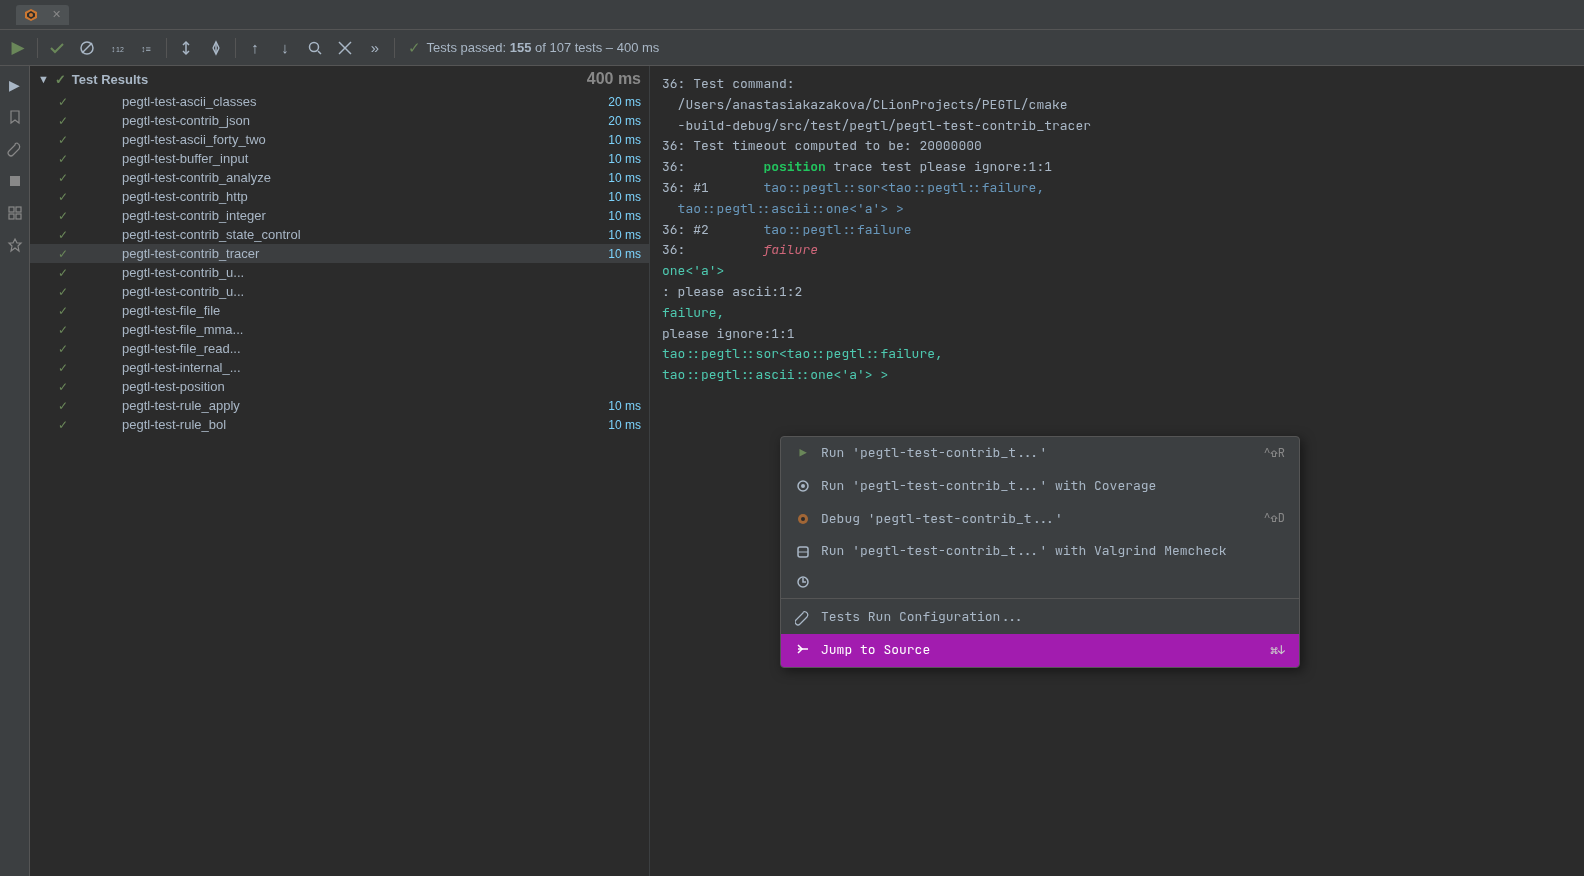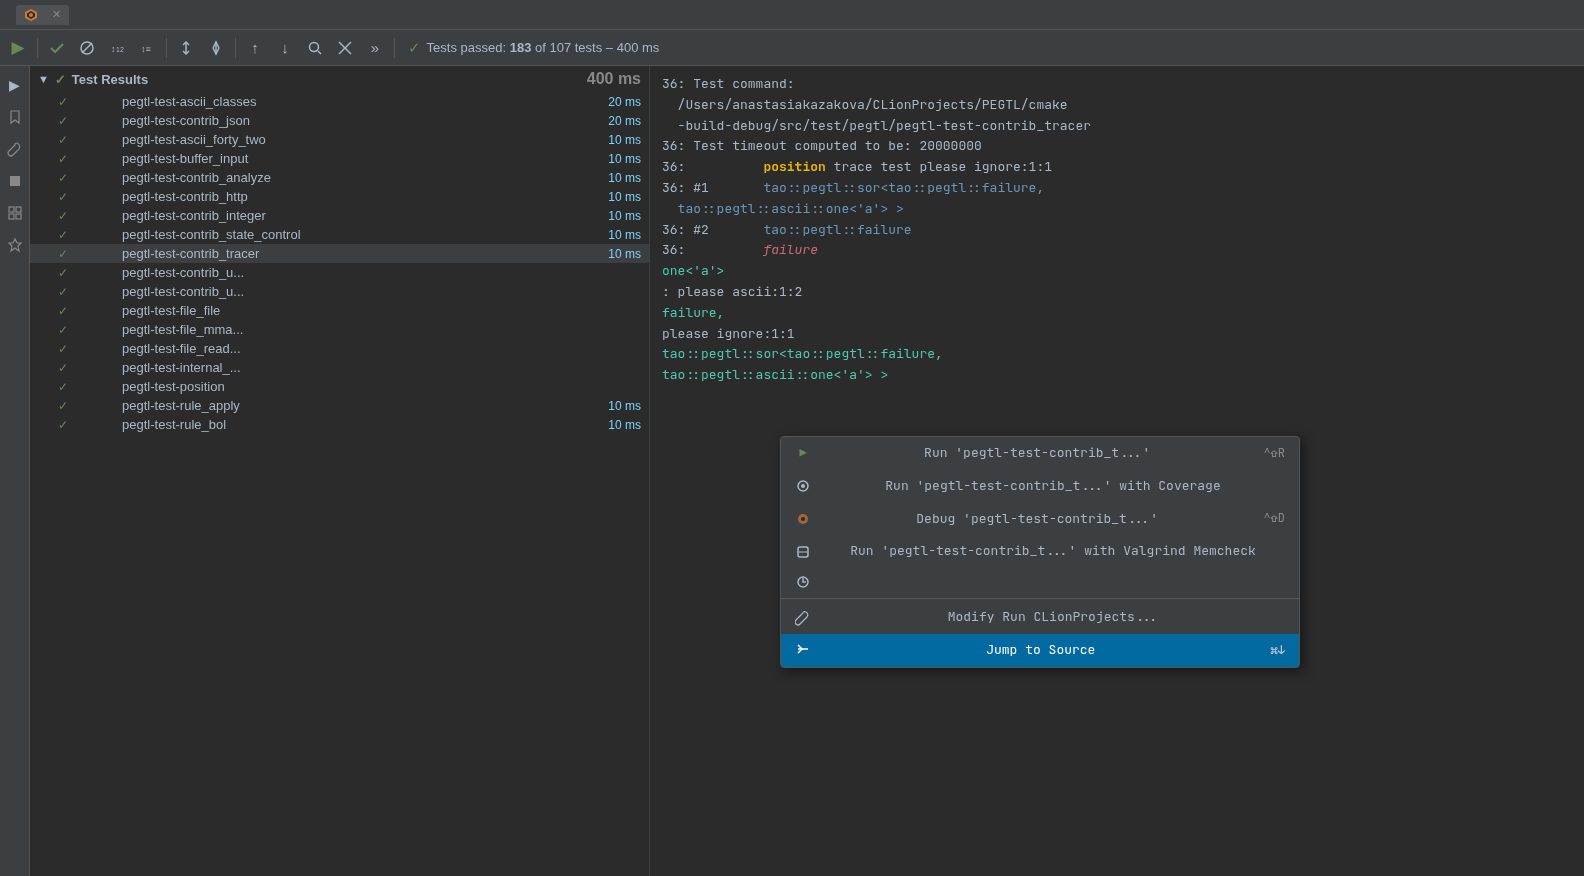--- a/index.html
+++ b/index.html
@@ -170,21 +170,21 @@
       font-family: "JetBrains Mono", "Fira Code", "Courier New", monospace;
       font-size: 13px;
       line-height: 1.6;
       position: relative;
     }
     .output-panel::-webkit-scrollbar { width: 8px; }
     .output-panel::-webkit-scrollbar-track { background: #2b2b2b; }
     .output-panel::-webkit-scrollbar-thumb { background: #555; }
 
     .output-line { color: #a9b7c6; }
-    .output-line .kw-bold { color: #eab308; font-weight: bold; }
+    .output-line .kw-bold { color: #22c55e; font-weight: bold; }
     .output-line .kw-cyan { color: #6897bb; }
     .output-line .kw-red { color: #cf6679; font-style: italic; }
     .output-line .kw-teal { color: #4ec9b0; }
 
     
     .context-menu-overlay {
       position: absolute;
       top: 0; left: 0; right: 0; bottom: 0;
       z-index: 100;
       pointer-events: none;
@@ -204,31 +204,31 @@
     }
     .menu-item {
       display: flex;
       align-items: center;
       padding: 6px 14px;
       cursor: pointer;
       gap: 10px;
       font-size: 13px;
       color: #a9b7c6;
     }
-    .menu-item.highlighted { background: #0369a1; color: #ffffff; }
+    .menu-item.highlighted { background: #a21caf; color: #ffffff; }
     .menu-item .menu-icon {
       width: 16px;
       height: 16px;
       display: flex;
       align-items: center;
       justify-content: center;
       font-size: 13px;
       flex-shrink: 0;
     }
-    .menu-item-label { flex: 1; text-align: center; }
+    .menu-item-label { flex: 1; }
     .menu-item-shortcut {
       color: #888;
       font-size: 12px;
       margin-left: auto;
     }
     .menu-item.highlighted .menu-item-shortcut { color: #ccc; }
     .menu-separator {
       height: 1px;
       background: #555;
       margin: 2px 0;
@@ -317,21 +317,21 @@
   <button class="toolbar-btn" title="Pin output">
     <svg width="16" height="16" viewBox="0 0 16 16">
       <polyline points="14,2 2,14" fill="none" stroke="#a9b7c6" stroke-width="1.5"></polyline>
       <polyline points="2,2 14,14" fill="none" stroke="#a9b7c6" stroke-width="1.5"></polyline>
     </svg>
   </button>
   <button class="toolbar-btn" title="More actions">»</button>
   <div class="toolbar-separator"></div>
   <div class="toolbar-status">
     <span class="status-check">✓</span>
-    <span>Tests passed: <strong>183</strong><span> of 107 tests – 400 ms</span></span>
+    <span>Tests passed: <strong>155</strong><span> of 107 tests – 400 ms</span></span>
   </div>
 </div>
 
 <div class="main-layout">
 
   <div class="activity-bar">
     <div class="activity-icon active">▶</div>
     <div class="activity-icon">
       <svg width="16" height="16" viewBox="0 0 16 16">
           <path d="M4 2 L4 14 L8 11 L12 14 L12 2 Z" stroke="#888" stroke-width="1.2" fill="none"></path>
@@ -531,21 +531,21 @@
             </span>
 
   </div>
           <div class="menu-separator"></div>
           <div class="menu-item">
     <span class="menu-icon">
               <svg width="16" height="16" viewBox="0 0 16 16">
                 <path d="M11 2 Q14 4 12 7 L5 14 Q3 16 1 14 Q-1 12 1 10 L8 3 Q8 1 11 2Z" stroke="#a9b7c6" stroke-width="1.2" fill="none"></path>
               </svg>
             </span>
-    <span class="menu-item-label">Modify Run CLionProjects...</span>
+    <span class="menu-item-label">Tests Run Configuration...</span>
 
   </div>
           <div class="menu-item highlighted">
     <span class="menu-icon">
               <svg width="16" height="16" viewBox="0 0 16 16">
                 <path d="M3 3 L7 7 L3 11" stroke="#fff" stroke-width="1.5" fill="none"></path>
                 <line x1="3" y1="7" x2="13" y2="7" stroke="#fff" stroke-width="1.5"></line>
               </svg>
             </span>
     <span class="menu-item-label">Jump to Source</span>

